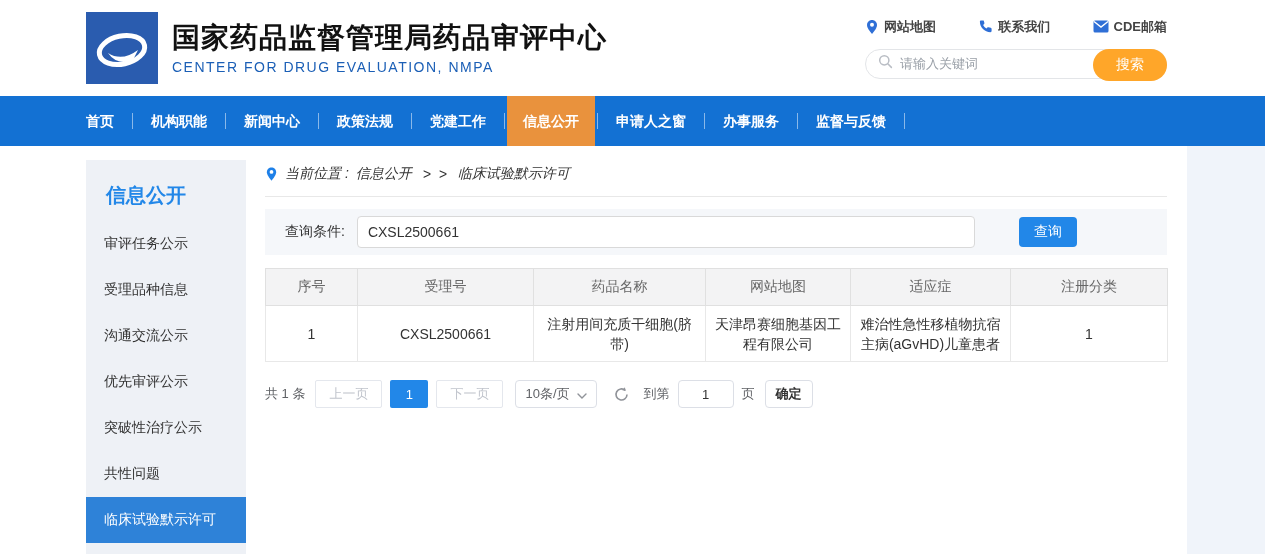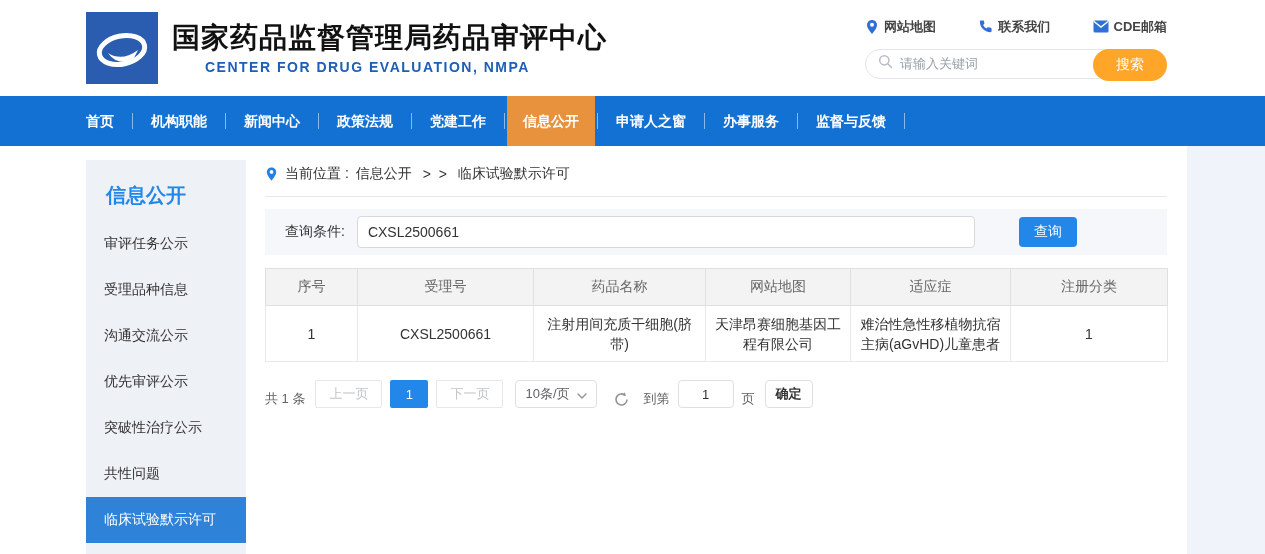--- a/index.html
+++ b/index.html
@@ -7,21 +7,21 @@
   body { font-family:"Liberation Sans","DejaVu Sans",sans-serif; background:#fff; }
   .page { position:relative; width:1265px; height:554px; background:#fff; overflow:hidden; }
 
   
   .hdr { height:96px; background:#fff; }
   .hdr-inner { display:flex; align-items:center; justify-content:space-between; padding:12px 98px 12px 86px; height:96px; }
   .brand { display:flex; align-items:center; }
   .logo { width:72px; height:72px; flex-shrink:0; }
   .brand-text { margin-left:14px; }
   .t-cn { font-size:28px; font-weight:700; color:#111; letter-spacing:1px; line-height:34px; }
-  .t-en { font-size:14px; font-weight:700; color:var(--subtitle-blue,#1b5fb6); letter-spacing:1.5px; margin-top:4px;margin-left:33px; }
+  .t-en { font-size:14px; font-weight:400; color:var(--subtitle-blue,#1b5fb6); letter-spacing:1.5px; margin-top:4px; }
   .hdr-right { width:302px; }
   .quick-links { display:flex; justify-content:space-between; align-items:center; margin-bottom:13px;font-weight:bold; }
   .qlink { display:flex; align-items:center; gap:5px; font-size:13px; color:#444; cursor:pointer; text-decoration:none; }
   .qlink svg { display:block; }
   .searchbar { position:relative; width:302px; height:30px; border:1px solid #e3e5e8; border-radius:16px; background:#fff; display:flex; align-items:center; padding-left:12px; }
   .searchbar input { border:none; outline:none; background:transparent; font-size:13px; color:#333; width:170px; margin-left:7px; font-family:inherit; }
   .searchbar input::placeholder { color:#9aa0a8; }
   .search-btn { position:absolute; right:-1px; top:-1px; height:32px; width:74px; border:none; border-radius:16px; background:var(--search-orange,#ffa629); color:#fff; font-size:14px; cursor:pointer; font-family:inherit; }
 
   
@@ -34,34 +34,34 @@
   .gutter { position:absolute; right:0; top:146px; width:78px; height:408px; background:var(--page-gutter,#f0f4fa); }
   .content { display:flex; align-items:flex-start; padding:14px 0 0 86px; height:408px; }
 
   .sidebar { width:160px; background:var(--sidebar-bg,#eef1f6); min-height:394px; flex-shrink:0; padding-bottom:10px; }
   .sb-title { font-size:20px; font-weight:700; color:var(--accent-blue,#2287e8); padding:22px 0 12px 20px; }
   .sb-item { display:block; font-size:14px; color:#333; padding:14px 0 14px 18px; cursor:pointer; text-decoration:none; }
   .sb-item.active { background:var(--sidebar-active-blue,#2e82d8); color:#fff; }
 
   .main { margin-left:19px; width:902px; }
 
-  .breadcrumb { display:flex; align-items:center; gap:7px; font-size:14px; color:#333; padding:5px 0 13px 0; border-bottom:1px solid #e8e8e8; }
+  .breadcrumb { display:flex; align-items:center; gap:7px; font-size:14px; color:#333; padding:5px 0 13px 0; border-bottom:1px solid #e8e8e8;font-style:italic; }
   .breadcrumb svg { display:block; }
 
   .querybar { margin-top:12px; height:46px; background:var(--query-bar-bg,#f5f7fa); display:flex; align-items:center; }
   .q-label { margin-left:20px; font-size:14px; color:#333; }
   .q-input { margin-left:12px; width:618px; height:32px; border:1px solid #d9d9d9; border-radius:4px; padding:0 10px; font-size:14px; color:#333; background:#fff; outline:none; font-family:inherit; }
   .q-btn { margin-left:44px; width:58px; height:30px; border:none; border-radius:4px; background:var(--accent-blue,#2287e8); color:#fff; font-size:14px; cursor:pointer; font-family:inherit; }
 
   table.results { margin-top:13px; width:902px; border-collapse:collapse; table-layout:fixed; }
   table.results th { height:37px; background:var(--table-header-bg,#f3f3f4); color:#666; font-size:14px; font-weight:400; border:1px solid #e0e0e0; }
   table.results td { height:56px; color:#333; font-size:14px; text-align:center; border:1px solid #e8e8e8; padding:4px 8px; line-height:20px; }
   .c0{width:92px} .c1{width:176px} .c2{width:172px} .c3{width:145px} .c4{width:160px} .c5{width:157px}
 
-  .pagination { margin-top:18px; display:flex; align-items:flex-end; font-size:13px; color:#606266; }
+  .pagination { margin-top:18px; display:flex; align-items:center; font-size:13px; color:#606266; }
   .pg-total { margin-right:10px; }
   .pg-btn { height:28px; padding:0 13px; background:#fff; border:1px solid #e4e7ed; color:#c0c4cc; font-size:13px; border-radius:2px; margin-right:8px; cursor:default; font-family:inherit; }
   .pg-num { height:28px; min-width:38px; background:var(--accent-blue,#2287e8); border:none; color:#fff; font-size:13px; border-radius:2px; margin-right:8px; cursor:pointer; font-family:inherit; }
   .pg-size { height:28px; padding:0 9px; border:1px solid #dcdfe6; border-radius:4px; background:#fff; display:flex; align-items:center; gap:7px; margin-left:4px; cursor:pointer; color:#606266; }
   .pg-refresh { margin:0 14px 0 16px; cursor:pointer; display:flex; align-items:center; }
   .pg-goto-label { margin-right:8px; }
   .pg-goto-input { width:56px; height:28px; border:1px solid #dcdfe6; border-radius:4px; text-align:center; font-size:13px; color:#333; outline:none; font-family:inherit; }
   .pg-page-label { margin:0 10px 0 8px; }
   .pg-confirm { height:28px; padding:0 10px; border:1px solid #dcdfe6; border-radius:4px; background:#fff; color:#333; font-size:13px; font-weight:700; cursor:pointer; font-family:inherit; }
 </style>

